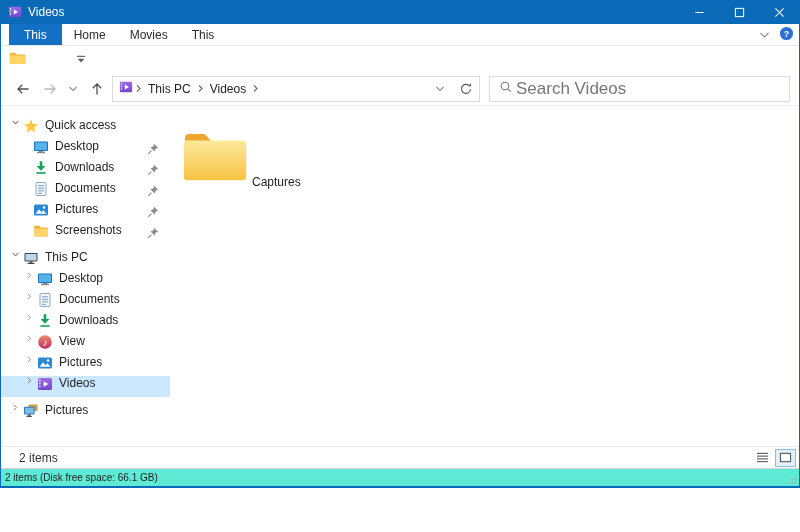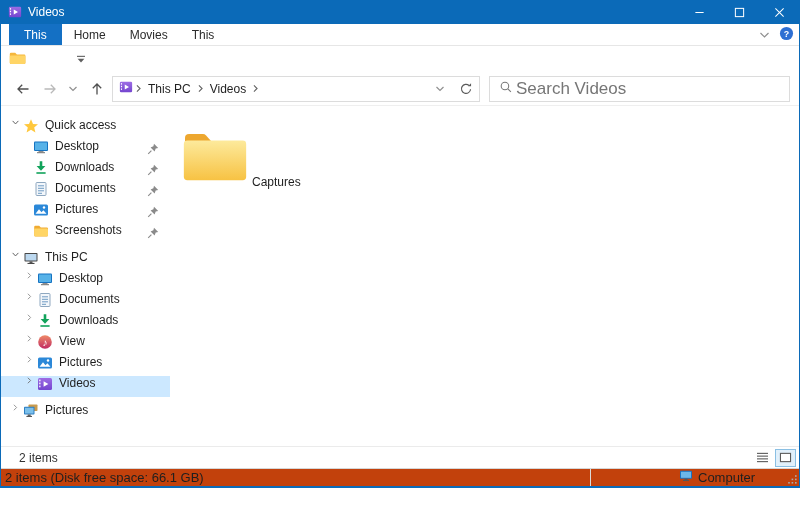--- a/index.html
+++ b/index.html
@@ -56,21 +56,21 @@
   .tile .flabel { margin-top:6px; font-size:12px; color:#1f1f1f; }
 
   
   .statusbar { height:22px; flex:0 0 auto; border-top:1px solid #ebebeb; display:flex; align-items:center; padding-left:18px;justify-content:flex-end; }
   .status-count { font-size:12px; color:#333; }
   .view-btns { margin-left:auto; display:flex; align-items:center; padding-right:3px; }
   .vbtn { width:21px; height:18px; display:flex; align-items:center; justify-content:center; border:1px solid transparent; margin-left:2px; }
   .vbtn.active { background:#e1f0fb; border-color:#8abfe3; }
 
   
-  .footer { height:18px; flex:0 0 auto; background:#c2410c; border-top:1px solid #d6d6d6; display:flex; align-items:center; font-size:13px; color:#1f1f1f; position:relative; }
+  .footer { height:18px; flex:0 0 auto; background:#5eead4; border-top:1px solid #d6d6d6; display:flex; align-items:center; font-size:10px; color:#1f1f1f; position:relative; }
   .footer-left { padding-left:4px; flex:1; }
   .footer-right { width:209px; height:100%; border-left:1px solid #dadada; display:flex; align-items:center; padding-left:88px; }
   .footer-right .lbl { margin-left:5px; }
   .grip { position:absolute; right:1px; bottom:1px; display:flex; }
 </style>
 </head>
 <body>
 
 <div class="window">
 
@@ -479,31 +479,20 @@
       <span class="vbtn active">
         <svg width="13" height="11" viewBox="0 0 14 12">
             <rect x="1.5" y="1.5" width="11" height="9" fill="#fff" stroke="#5a5a5a" stroke-width="1.2"></rect>
           </svg>
       </span>
     </span>
   </div>
 
   <div class="footer">
     <span class="footer-left">2 items (Disk free space: 66.1 GB)</span>
-    <span class="footer-right">
-      <span>
-        <svg width="14" height="12" viewBox="0 0 14 12">
-            <rect x="1" y="0.8" width="12" height="8" rx=".8" fill="#1b72bf"></rect>
-            <rect x="2" y="1.8" width="10" height="6" fill="#6db6e8"></rect>
-            <rect x="5.5" y="8.8" width="3" height="1.2" fill="#555"></rect>
-            <rect x="4" y="10" width="6" height="1" fill="#555"></rect>
-          </svg>
-      </span>
-      <span class="lbl">Computer</span>
-    </span>
     <span class="grip">
       <svg width="11" height="11" viewBox="0 0 11 11">
           <g fill="#ababab">
             <rect x="8" y="1.2" width="1.6" height="1.6"></rect>
             <rect x="4.6" y="4.6" width="1.6" height="1.6"></rect>
             <rect x="8" y="4.6" width="1.6" height="1.6"></rect>
             <rect x="1.2" y="8" width="1.6" height="1.6"></rect>
             <rect x="4.6" y="8" width="1.6" height="1.6"></rect>
             <rect x="8" y="8" width="1.6" height="1.6"></rect>
           </g>

